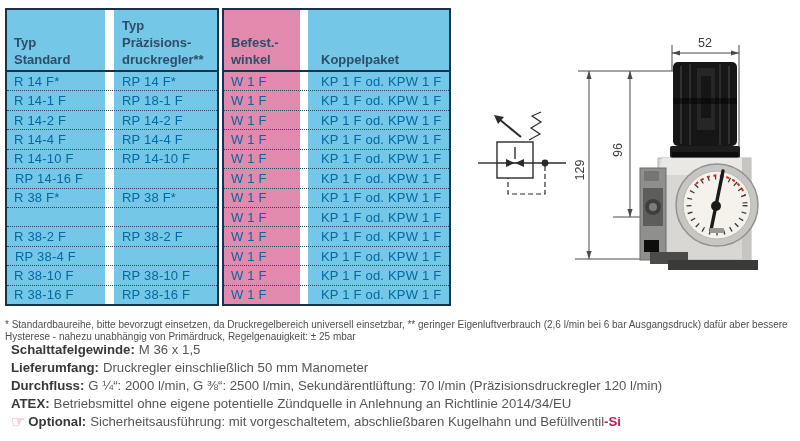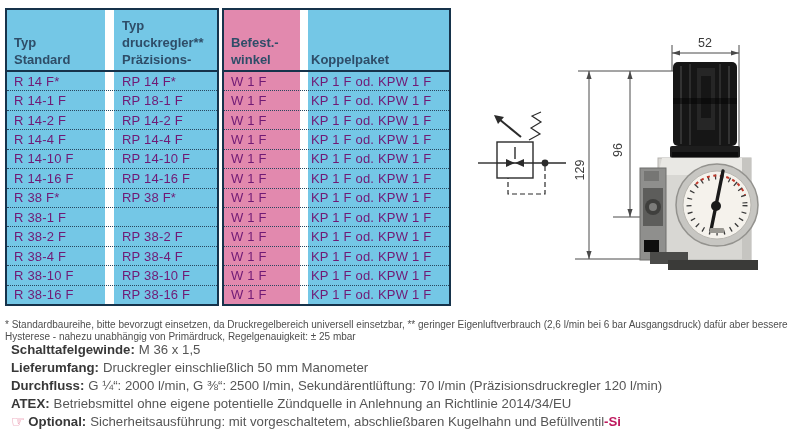--- a/index.html
+++ b/index.html
@@ -22,27 +22,27 @@
   #tblR .bg1  { left:0;    width:76px;  background:#E289AE; }
   #tblR .gapw { left:76px; width:8px;   background:#ffffff; }
   #tblR .bg2  { left:84px; right:0;     background:#74C7E6; }
 
   .thead {
     position:relative; z-index:1; height:58px; border-bottom:2px solid #16334B;
     display:flex; align-items:flex-end; font-weight:bold; font-size:13px;
     color:#2E4D68; line-height:1.32; padding-bottom:2px;
   }
   .tbody { position:relative; z-index:1; flex:1; display:flex; flex-direction:column; }
-  .trow  { flex:1; display:flex; align-items:center; font-size:13px; color:#701a75; letter-spacing:.2px; }
+  .trow  { flex:1; display:flex; align-items:center; font-size:13px; color:#0369a1; letter-spacing:.2px; }
   .trow + .trow { border-top:1px dotted #28475F; }
 
   #tblL .c1 { width:107px; padding-left:7px; box-sizing:border-box; }
   #tblL .c2 { flex:1; padding-left:8px; box-sizing:border-box; }
   #tblR .c1 { width:84px; padding-left:7px; box-sizing:border-box; }
-  #tblR .c2 { flex:1; padding-left:3px; box-sizing:border-box; }
+  #tblR .c2 { flex:1; padding-left:13px; box-sizing:border-box; }
   .hline { display:block; }
 
   
   .drawing { position:absolute; left:455px; top:24px; width:345px; height:270px; }
 
   
   .footnote {
     position:absolute; left:5px; top:309px; width:791px;
     font-size:10px; line-height:1.2; color:#4E4E4E;
   }
@@ -61,22 +61,22 @@
     <div class="bg bg1"></div>
     <div class="bg gapw"></div>
     <div class="bg bg2"></div>
     <div class="thead">
       <div class="c1">
         <span class="hline">Typ</span>
         <span class="hline">Standard</span>
       </div>
       <div class="c2">
         <span class="hline">Typ</span>
+        <span class="hline">Präzisions-</span>
         <span class="hline">druckregler**</span>
-        <span class="hline">Präzisions-</span>
       </div>
     </div>
     <div class="tbody" id="rowsL">
         <div class="trow">
           <div class="c1">R 14 F*</div>
           <div class="c2">RP 14 F*</div>
         </div>
         <div class="trow">
           <div class="c1">R 14-1 F</div>
           <div class="c2">RP 18-1 F</div>
@@ -87,36 +87,33 @@
         </div>
         <div class="trow">
           <div class="c1">R 14-4 F</div>
           <div class="c2">RP 14-4 F</div>
         </div>
         <div class="trow">
           <div class="c1">R 14-10 F</div>
           <div class="c2">RP 14-10 F</div>
         </div>
         <div class="trow">
-          <div class="c1">R 14-16 F</div>
           <div class="c2">RP 14-16 F</div>
         </div>
         <div class="trow">
           <div class="c1">R 38 F*</div>
           <div class="c2">RP 38 F*</div>
         </div>
         <div class="trow">
-          <div class="c1">R 38-1 F</div>
         </div>
         <div class="trow">
           <div class="c1">R 38-2 F</div>
           <div class="c2">RP 38-2 F</div>
         </div>
         <div class="trow">
-          <div class="c1">R 38-4 F</div>
           <div class="c2">RP 38-4 F</div>
         </div>
         <div class="trow">
           <div class="c1">R 38-10 F</div>
           <div class="c2">RP 38-10 F</div>
         </div>
         <div class="trow">
           <div class="c1">R 38-16 F</div>
           <div class="c2">RP 38-16 F</div>
         </div>

